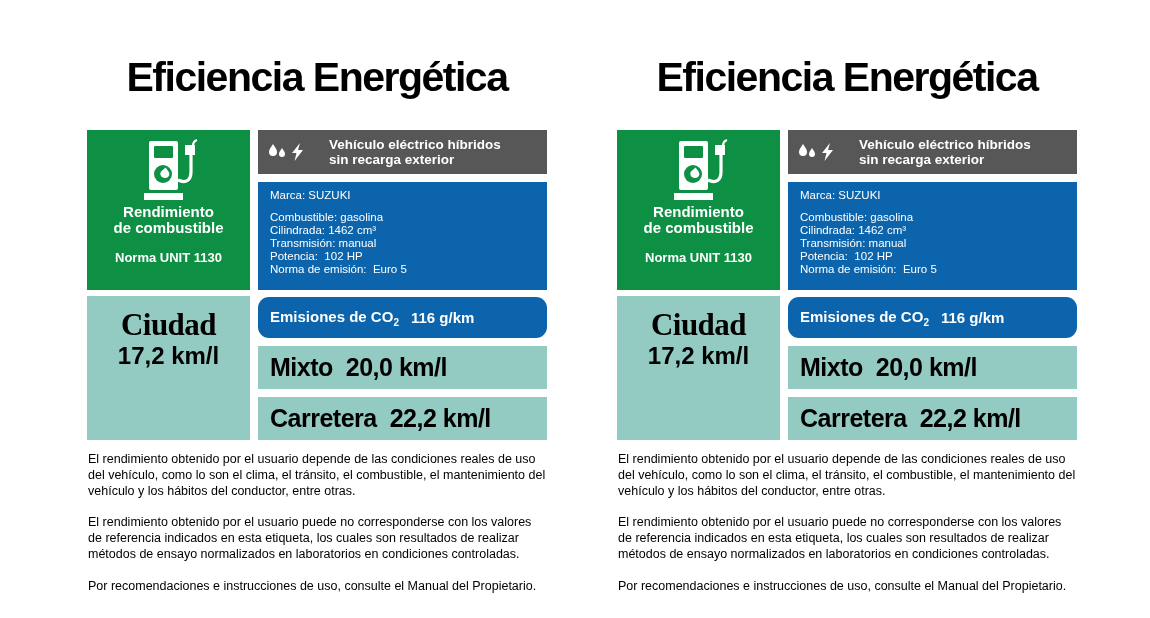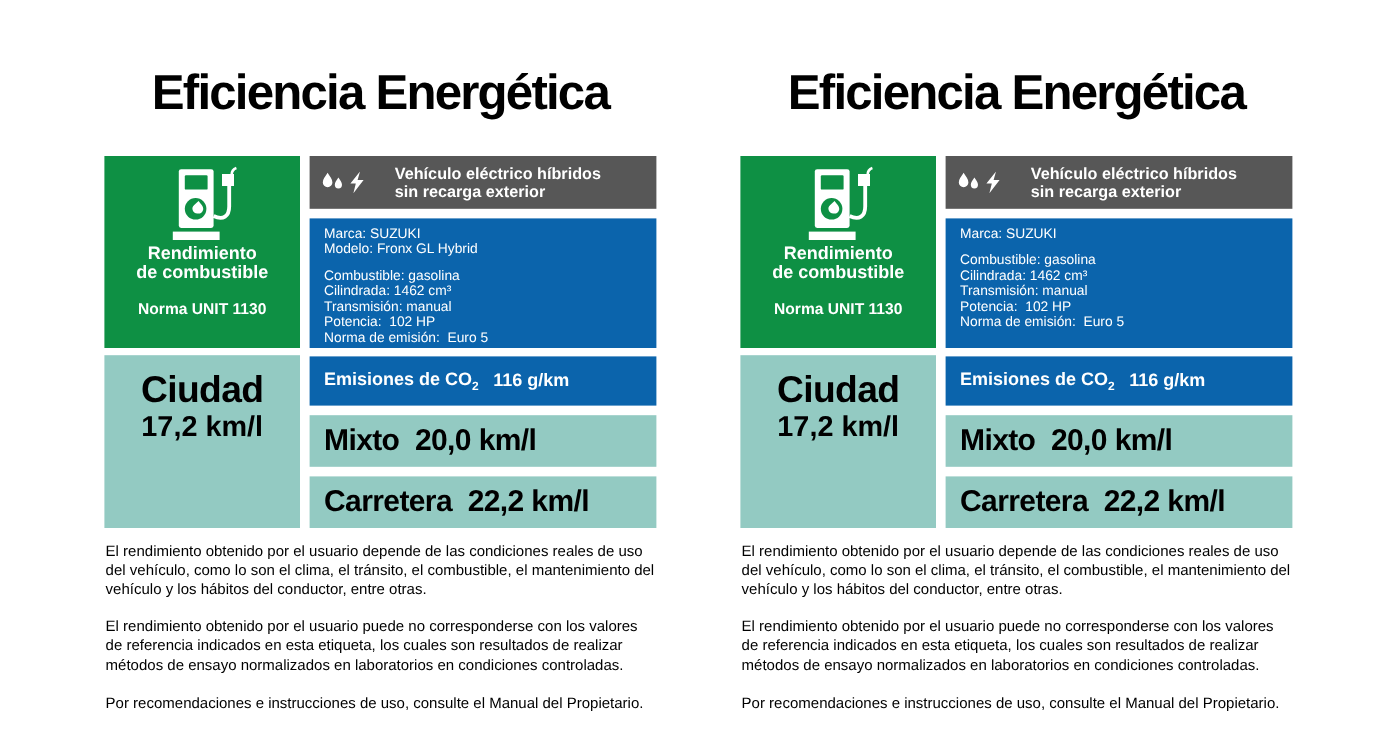--- a/index.html
+++ b/index.html
@@ -33,21 +33,21 @@
   .green-line{font-size:15px;font-weight:bold;line-height:16px;}
   .green-norm{font-size:13px;font-weight:bold;margin-top:14px;}
   .pump-white{fill:#ffffff;}
   .pump-cut{fill:var(--green);}
   .pump-stroke{stroke:#ffffff;fill:none;}
 
   .city-box{
     position:absolute;left:0;top:296px;width:163px;height:144px;
     background:var(--teal);text-align:center;
   }
-  .city-label{font-size:31px;font-weight:bold;letter-spacing:-0.5px;margin-top:12px;line-height:34px;}
+  .city-label{font-size:31px;font-weight:bold;letter-spacing:-0.5px;margin-top:12px;line-height:34px;font-family:Liberation Serif, serif;}
   .city-value{font-size:24px;font-weight:bold;line-height:28px;}
 
   
   .type-box{
     position:absolute;left:171px;top:130px;width:289px;height:44px;
     background:var(--gray);color:#fff;display:flex;align-items:center;gap:16px;
   }
   .type-icons{margin-left:9px;display:flex;align-items:center;gap:3px;flex:0 0 auto;}
   .type-text{margin-left:9px;font-size:13.5px;font-weight:bold;line-height:15px;}
 
@@ -55,21 +55,21 @@
     position:absolute;left:171px;top:182px;width:289px;height:108px;
     background:var(--blue);color:#fff;
     font-size:11.5px;line-height:13px;padding:7px 4px 0 12px;
   }
   .info-line{white-space:pre-wrap;}
   .info-gap{height:9px;}
 
   .co2-bar{
     position:absolute;left:171px;top:297px;width:289px;height:41px;
     background:var(--blue);color:#fff;display:flex;align-items:baseline;
-    font-size:15px;font-weight:bold;padding-left:12px;
+    font-size:15px;font-weight:bold;padding-left:12px;border-radius:11px;
   }
   .co2-bar{align-items:center;}
   .co2-text{white-space:nowrap;}
   .co2-text sub{font-size:10px;}
   .co2-value{margin-left:12px;white-space:nowrap;}
 
   .rate-bar{
     position:absolute;left:171px;width:289px;height:43px;
     background:var(--teal);color:var(--ink);display:flex;align-items:center;
     font-size:25px;font-weight:bold;padding-left:12px;letter-spacing:-0.5px;
@@ -116,21 +116,20 @@
       </svg>
     </span>
     <span class="type-text">
       <div>Vehículo eléctrico híbridos</div>
       <div>sin recarga exterior</div>
     </span>
   </div>
 
   <div class="info-box">
     <div class="info-line">Marca: SUZUKI</div>
-    <div class="info-line">Modelo: Fronx GL Hybrid</div>
     <div class="info-gap"></div>
     <div class="info-line">Combustible: gasolina</div>
     <div class="info-line">Cilindrada: 1462 cm³</div>
     <div class="info-line">Transmisión: manual</div>
     <div class="info-line">Potencia:  102 HP</div>
     <div class="info-line">Norma de emisión:  Euro 5</div>
   </div>
 
   <div class="city-box">
     <div class="city-label">Ciudad</div>

